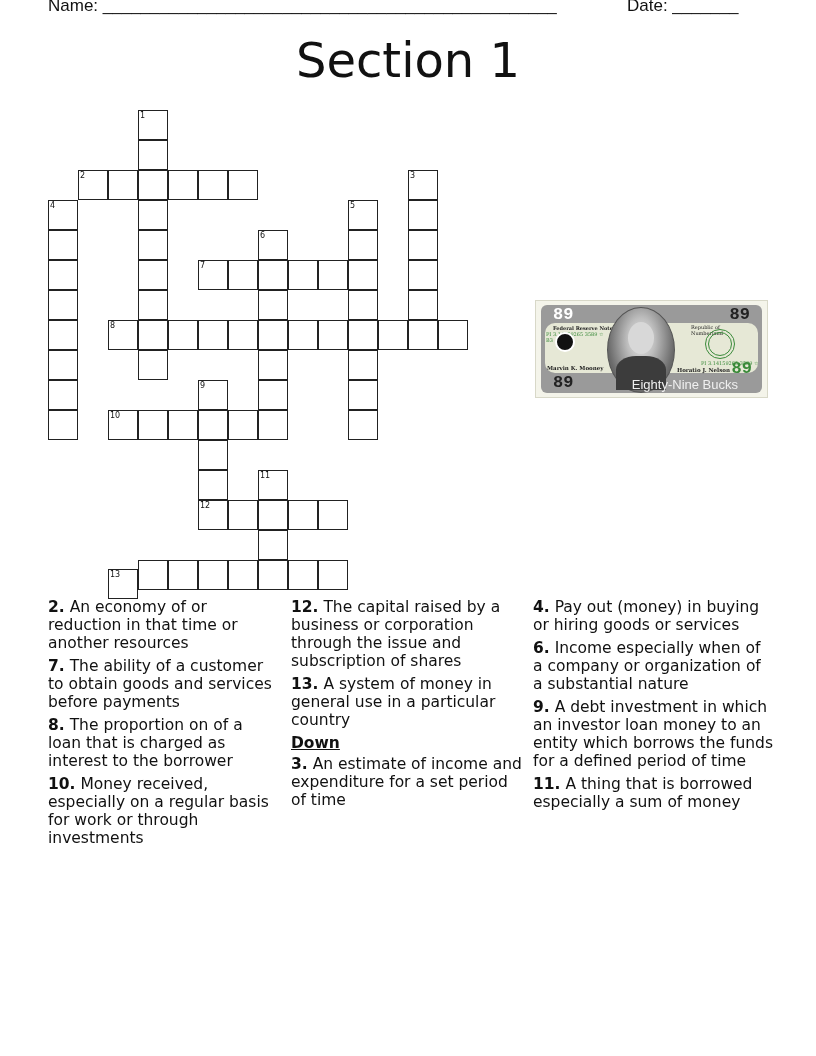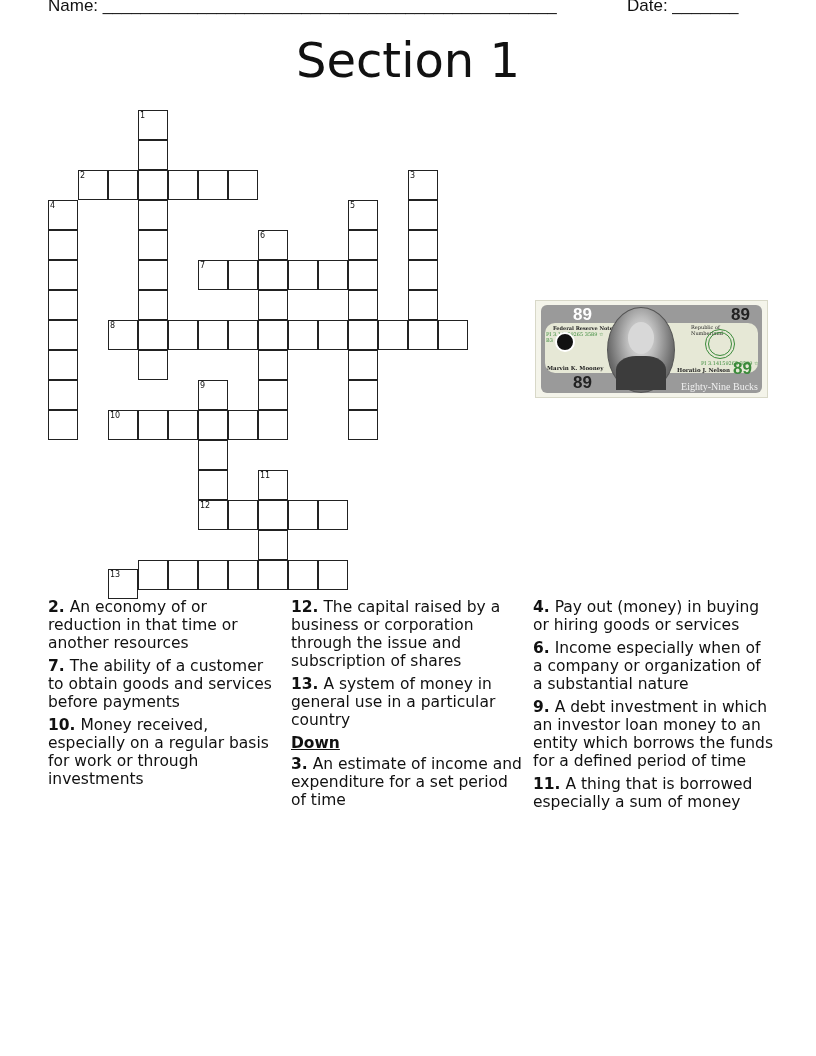--- a/index.html
+++ b/index.html
@@ -6,32 +6,32 @@
   body { width: 816px; height: 1056px; position: relative; overflow: hidden; font-family: "DejaVu Sans", sans-serif; color: #111; }
   .header-line { position: absolute; top: -4px; left: 48px; font-family: "Liberation Sans", sans-serif; font-size: 17px; white-space: nowrap; }
   .header-line .date { position: absolute; left: 579px; top: 0; white-space: nowrap; }
   .title { position: absolute; top: 32px; left: 0; width: 816px; text-align: center; font-family: "DejaVu Sans", sans-serif; font-size: 48px; font-weight: normal; letter-spacing: 0px; }
   .grid { position: absolute; left: 0; top: 0; width: 816px; height: 600px; }
   .cell { position: absolute; width: 30px; height: 30px; box-sizing: border-box; border: 1.5px solid #222; background: #fff; }
   .cell .num { position: absolute; top: 0px; left: 1px; font-family: "DejaVu Sans", sans-serif; font-size: 8px; line-height: 9px; color: #111; }
   .bill { position: absolute; left: 535px; top: 300px; width: 233px; height: 98px; background: #f4f4ea; border: 1px solid #d8d8c8; box-sizing: border-box; }
   .bill-inner { position: absolute; left: 5px; top: 4px; right: 5px; bottom: 4px; background: #9a9a9a; border-radius: 6px; overflow: hidden; }
   .bill-band { position: absolute; left: 4px; right: 4px; top: 18px; bottom: 20px; background: #e6e8d6; border-radius: 10px; }
-  .bill-num { position: absolute; font-family: Liberation Sans, sans-serif; font-size: 17px; line-height: 17px; color: #fff; font-weight: bold; margin-left: 20px; }
+  .bill-num { position: absolute; font-family: Liberation Mono, monospace; font-size: 17px; line-height: 17px; color: #fff; font-weight: bold; }
   .bill-num.dark { color: #222; }
   .bill-num.green { color: #3a8a3a; }
   .bill-portrait { position: absolute; left: 66px; top: 2px; width: 66px; height: 84px; border-radius: 50%; background: radial-gradient(ellipse at 50% 38%, #e8e8e8 0%, #bdbdbd 30%, #6b6b6b 70%, #4a4a4a 100%); border: 1px solid #555; }
   .bill-face { position: absolute; left: 20px; top: 14px; width: 26px; height: 32px; border-radius: 50%; background: #d8d8d8; }
   .bill-coat { position: absolute; left: 8px; top: 48px; width: 50px; height: 34px; border-radius: 40% 40% 0 0; background: #3c3c3c; }
   .bill-seal { position: absolute; left: 14px; top: 27px; width: 20px; height: 20px; border-radius: 50%; background: #111; border: 2px solid #fff; box-sizing: border-box; }
   .bill-green-seal { position: absolute; left: 164px; top: 24px; width: 30px; height: 30px; border-radius: 50%; border: 4px double #3a8a3a; box-sizing: border-box; }
   .bill-small { position: absolute; font-family: "DejaVu Serif", serif; font-size: 5px; line-height: 6px; color: #222; white-space: nowrap; }
   .bill-small.green { color: #3a8a3a; }
   .bill-sign { position: absolute; font-family: "DejaVu Serif", serif; font-size: 5.5px; font-weight: bold; color: #222; white-space: nowrap; }
-  .bill-foot { position: absolute; right: 4px; bottom: 1px; font-family: Liberation Serif, serif; font-size: 10px; color: #f0f0f0; white-space: nowrap; }
+  .bill-foot { position: absolute; right: 24px; bottom: 1px; font-family: Liberation Sans, sans-serif; font-size: 13px; color: #f0f0f0; white-space: nowrap; }
   .clues-col { position: absolute; top: 598px; font-family: "DejaVu Sans", sans-serif; font-size: 15.5px; line-height: 18px; color: #111; }
   .clues-col .heading { font-weight: bold; text-decoration: underline; margin-bottom: 3px; }
   .clue { margin-bottom: 5px; }
   .clue .cnum { font-weight: bold; }
   .col1 { left: 48px; width: 232px; }
   .col2 { left: 291px; width: 232px; }
   .col3 { left: 533px; width: 240px; }
 </style>
 </head>
 <body>
@@ -171,20 +171,21 @@
     <div class="bill-green-seal"></div>
     <span class="bill-small green" style="left:160px;top:55px;">PI 3.14159265 3589 ☆</span>
     <span class="bill-sign" style="left:136px;top:62px;">Horatio J. Nelson</span>
     <span class="bill-foot">Eighty-Nine Bucks</span>
   </div>
 </div>
 
 <div class="clues-col col1">
   <div class="clue"><span class="cnum">2.</span> <span>An economy of or reduction in that time or another resources</span></div>
   <div class="clue"><span class="cnum">7.</span> <span>The ability of a customer to obtain goods and services before payments</span></div>
+  <div class="clue"><span class="cnum">8.</span> <span>The proportion on of a loan that is charged as interest to the borrower</span></div>
   <div class="clue"><span class="cnum">10.</span> <span>Money received, especially on a regular basis for work or through investments</span></div>
 </div>
 
 <div class="clues-col col2">
   <div class="clue"><span class="cnum">12.</span> <span>The capital raised by a business or corporation through the issue and subscription of shares</span></div>
   <div class="clue"><span class="cnum">13.</span> <span>A system of money in general use in a particular country</span></div>
   <div class="heading">Down</div>
   <div class="clue"><span class="cnum">3.</span> <span>An estimate of income and expenditure for a set period of time</span></div>
 </div>
 

